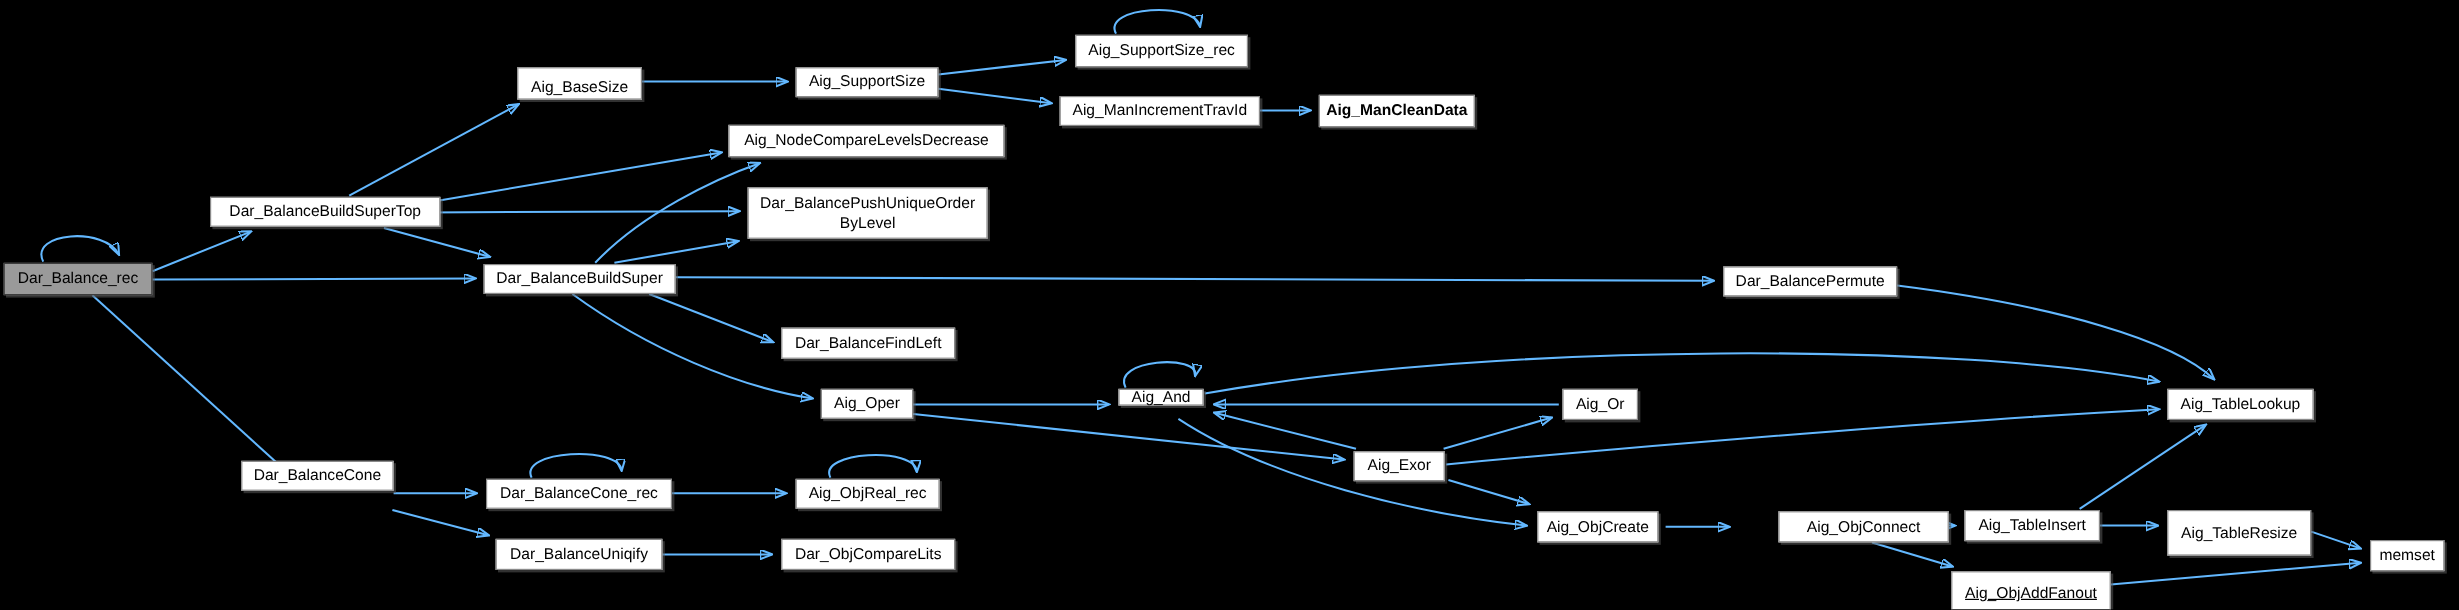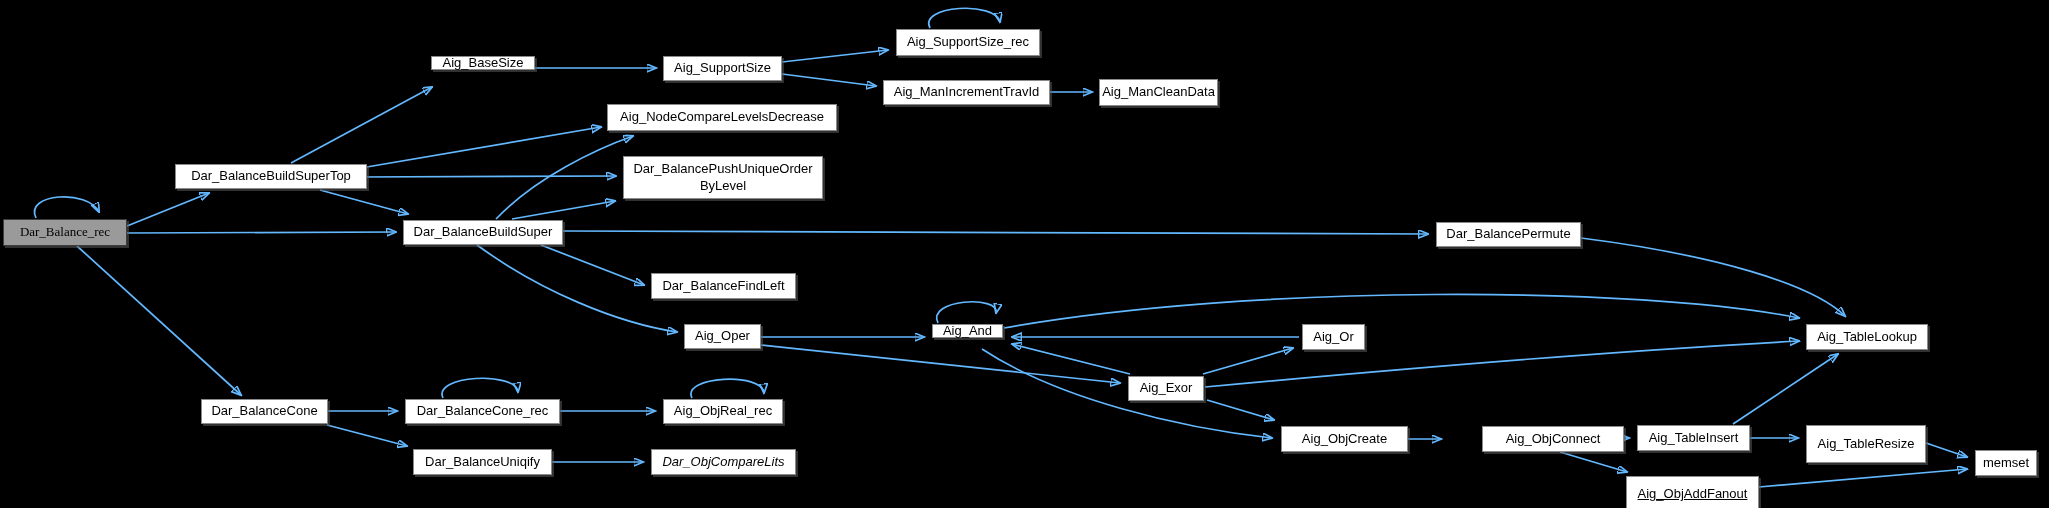--- a/index.html
+++ b/index.html
@@ -14,21 +14,21 @@
   #edge-layer{position:absolute;left:0;top:0;width:2049px;height:508px;}
   #edge-layer path{fill:none;stroke:var(--edge);stroke-width:1.7px;}
   .node{
     position:absolute; box-sizing:border-box;
     background:var(--box-fill); border:1.6px solid var(--box-border);
     color:var(--text); font-size:13px; line-height:1.3;
     display:flex; flex-direction:column; align-items:center; justify-content:center;
     text-align:center; white-space:nowrap; cursor:pointer;
     box-shadow:2px 2px 0 rgba(90,90,90,.55);
   }
-  .node.root{background:var(--root-fill); border-color:var(--root-border); cursor:default;font-family:Liberation Serif, serif;}
+  .node.root{background:var(--root-fill); border-color:var(--root-border); cursor:default;}
 </style>
 </head>
 <body>
 
 <div id="stage">
   <svg id="edge-layer" width="2049" height="508" viewBox="0 0 2049 508" xmlns="http://www.w3.org/2000/svg">
     <defs>
       <marker id="arrow" markerWidth="11" markerHeight="9" refX="9.5" refY="4" orient="auto" markerUnits="userSpaceOnUse">
         <path d="M0,0 L10,4 L0,8 z" fill="#63b8ff" stroke="none"></path>
       </marker>
@@ -78,33 +78,33 @@
         <path d="M 552,462 L 643,462" marker-end="url(#arrow)"></path>
       </g>
   </svg>
   <div id="node-layer">
       <div class="node root" style="left: 3px; top: 219px; width: 124px; height: 27px;">
         <span>Dar_Balance_rec</span>
       </div>
       <div class="node" style="left: 175px; top: 164px; width: 192px; height: 25px;">
         <span>Dar_BalanceBuildSuperTop</span>
       </div>
-      <div class="node" style="left: 431px; top: 56px; width: 104px; height: 14px;">
+      <div class="node" style="left: 431px; top: 56px; width: 104px; height: 27px; justify-content: flex-end;">
         <span>Aig_BaseSize</span>
       </div>
       <div class="node" style="left: 663px; top: 56px; width: 119px; height: 25px;">
         <span>Aig_SupportSize</span>
       </div>
       <div class="node" style="left: 896px; top: 29px; width: 144px; height: 27px;">
         <span>Aig_SupportSize_rec</span>
       </div>
       <div class="node" style="left: 883px; top: 80px; width: 167px; height: 25px;">
         <span>Aig_ManIncrementTravId</span>
       </div>
-      <div class="node" style="left: 1099px; top: 79px; width: 119px; height: 27px;">
+      <div class="node" style="left: 1099px; top: 79px; width: 130px; height: 27px; font-weight: bold;">
         <span>Aig_ManCleanData</span>
       </div>
       <div class="node" style="left: 607px; top: 104px; width: 230px; height: 27px;">
         <span>Aig_NodeCompareLevelsDecrease</span>
       </div>
       <div class="node" style="left: 623px; top: 156px; width: 200px; height: 43px;">
         <span>Dar_BalancePushUniqueOrder</span>
         <span>ByLevel</span>
       </div>
       <div class="node" style="left: 403px; top: 220px; width: 160px; height: 25px;">
@@ -121,50 +121,50 @@
       </div>
       <div class="node" style="left: 932px; top: 324px; width: 71px; height: 14px;">
         <span>Aig_And</span>
       </div>
       <div class="node" style="left: 1302px; top: 324px; width: 63px; height: 26px;">
         <span>Aig_Or</span>
       </div>
       <div class="node" style="left: 1128px; top: 376px; width: 76px; height: 25px;">
         <span>Aig_Exor</span>
       </div>
-      <div class="node" style="left: 1281px; top: 426px; width: 127px; height: 26px;">
+      <div class="node" style="left: 1281px; top: 426px; width: 101px; height: 26px;">
         <span>Aig_ObjCreate</span>
       </div>
       <div class="node" style="left: 1482px; top: 426px; width: 142px; height: 26px;">
         <span>Aig_ObjConnect</span>
       </div>
       <div class="node" style="left: 1637px; top: 425px; width: 113px; height: 26px;">
         <span>Aig_TableInsert</span>
       </div>
       <div class="node" style="left: 1806px; top: 425px; width: 120px; height: 38px;">
         <span>Aig_TableResize</span>
       </div>
       <div class="node" style="left: 1806px; top: 324px; width: 122px; height: 26px;">
         <span>Aig_TableLookup</span>
       </div>
       <div class="node" style="left: 1975px; top: 450px; width: 62px; height: 26px;">
         <span>memset</span>
       </div>
       <div class="node" style="left: 1626px; top: 476px; width: 133px; height: 37px; text-decoration: underline;">
         <span>Aig_ObjAddFanout</span>
       </div>
-      <div class="node" style="left: 201px; top: 399px; width: 127px; height: 25px;">
+      <div class="node" style="left: 201px; top: 384px; width: 127px; height: 25px;">
         <span>Dar_BalanceCone</span>
       </div>
       <div class="node" style="left: 405px; top: 399px; width: 155px; height: 25px;">
         <span>Dar_BalanceCone_rec</span>
       </div>
       <div class="node" style="left: 663px; top: 399px; width: 120px; height: 25px;">
         <span>Aig_ObjReal_rec</span>
       </div>
       <div class="node" style="left: 413px; top: 449px; width: 139px; height: 26px;">
         <span>Dar_BalanceUniqify</span>
       </div>
-      <div class="node" style="left: 651px; top: 449px; width: 145px; height: 26px; font-style: italic;">
+      <div class="node" style="left: 651px; top: 449px; width: 145px; height: 26px;">
         <span>Dar_ObjCompareLits</span>
       </div>
     </div>
 </div>
 
 </body></html>

